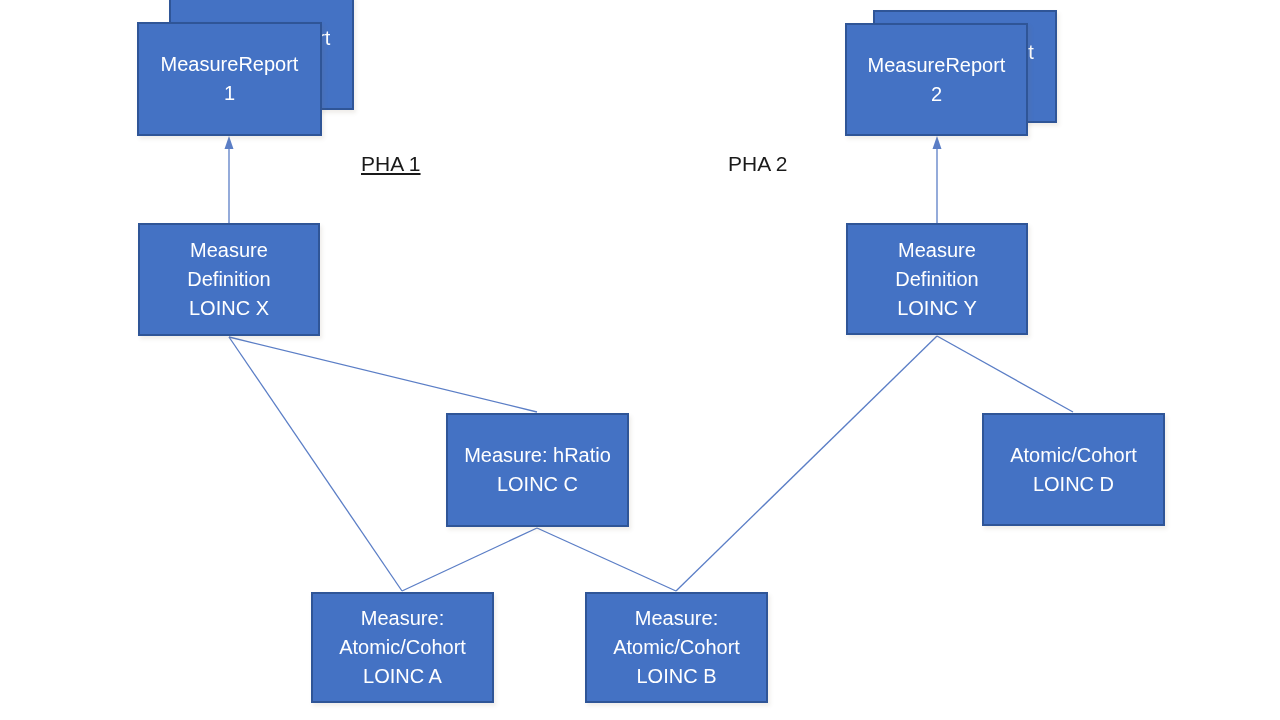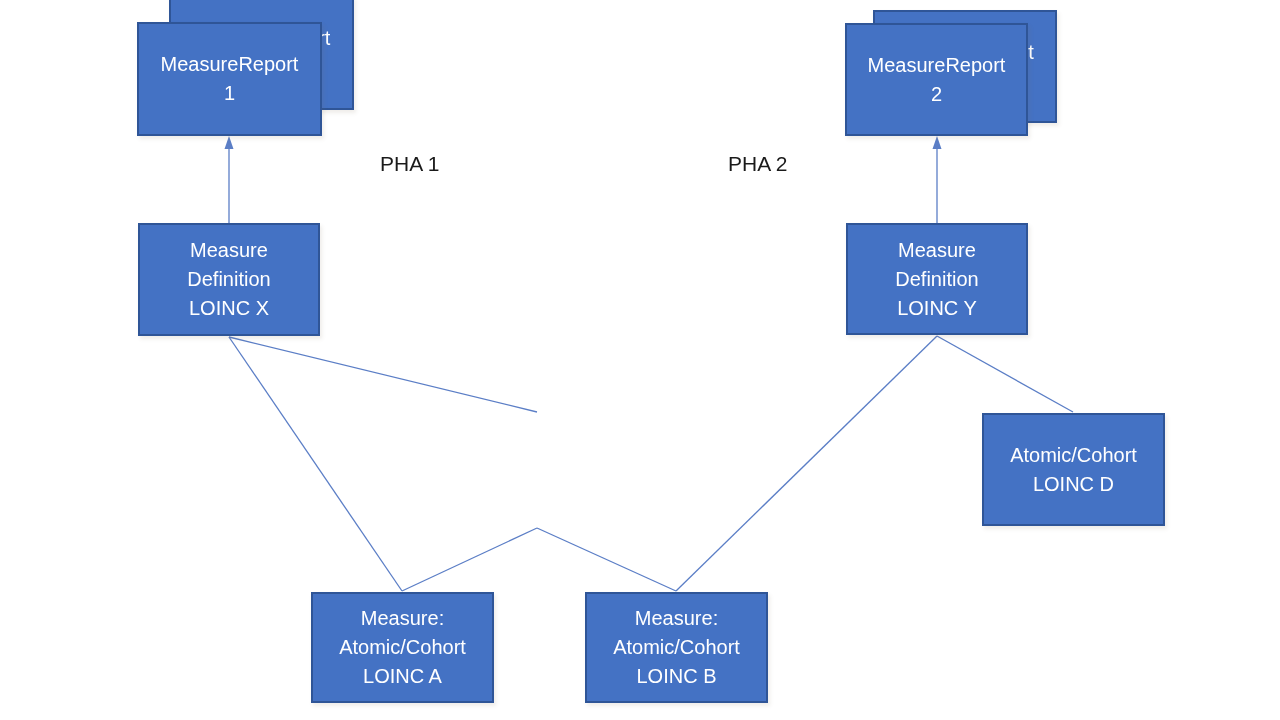--- a/index.html
+++ b/index.html
@@ -101,32 +101,36 @@
     <span>Measure
 Definition
 LOINC X</span>
   </div>
   <div class="node front" style="left:846px; top:223px; width:182px; height:112px;">
     <span>Measure
 Definition
 LOINC Y</span>
   </div>
 
+  <div class="node front" style="left:446px; top:413px; width:183px; height:114px;">
+    <span>Measure: hRatio
+LOINC C</span>
+  </div>
   <div class="node front" style="left:982px; top:413px; width:183px; height:113px;">
     <span>Atomic/Cohort
 LOINC D</span>
   </div>
 
   <div class="node front" style="left:311px; top:592px; width:183px; height:111px;">
     <span>Measure:
 Atomic/Cohort
 LOINC A</span>
   </div>
   <div class="node front" style="left:585px; top:592px; width:183px; height:111px;">
     <span>Measure:
 Atomic/Cohort
 LOINC B</span>
   </div>
 
-  <div class="free-label" style="left:380px; top:151px;">PHA 1</div>
+  <div class="free-label" style="left:361px; top:151px;text-decoration:underline;">PHA 1</div>
   <div class="free-label" style="left:728px; top:151px;">PHA 2</div>
 
 </div>
 
 </body></html>

